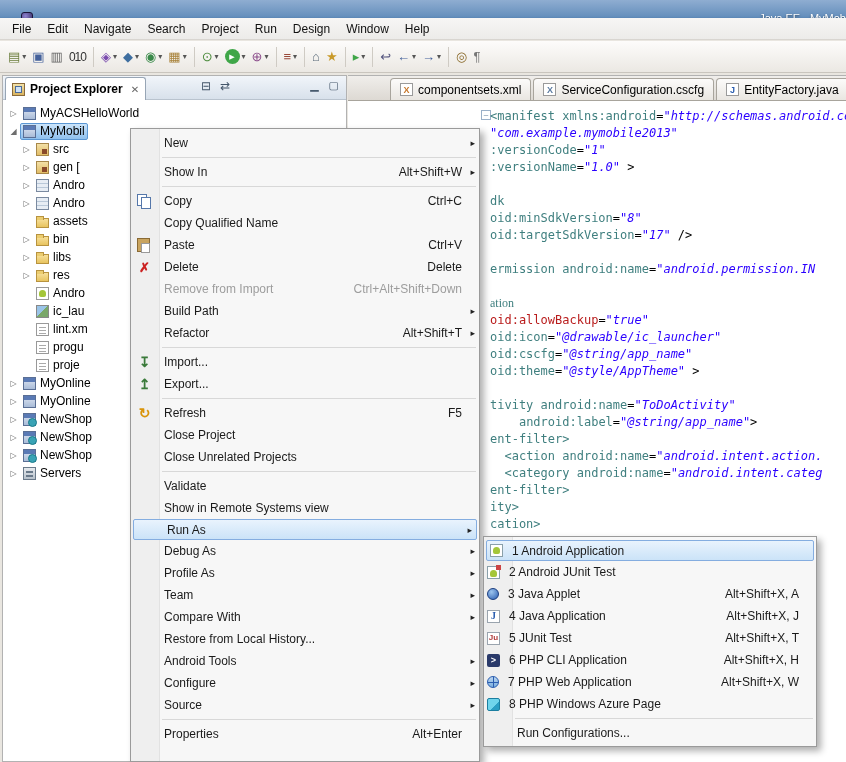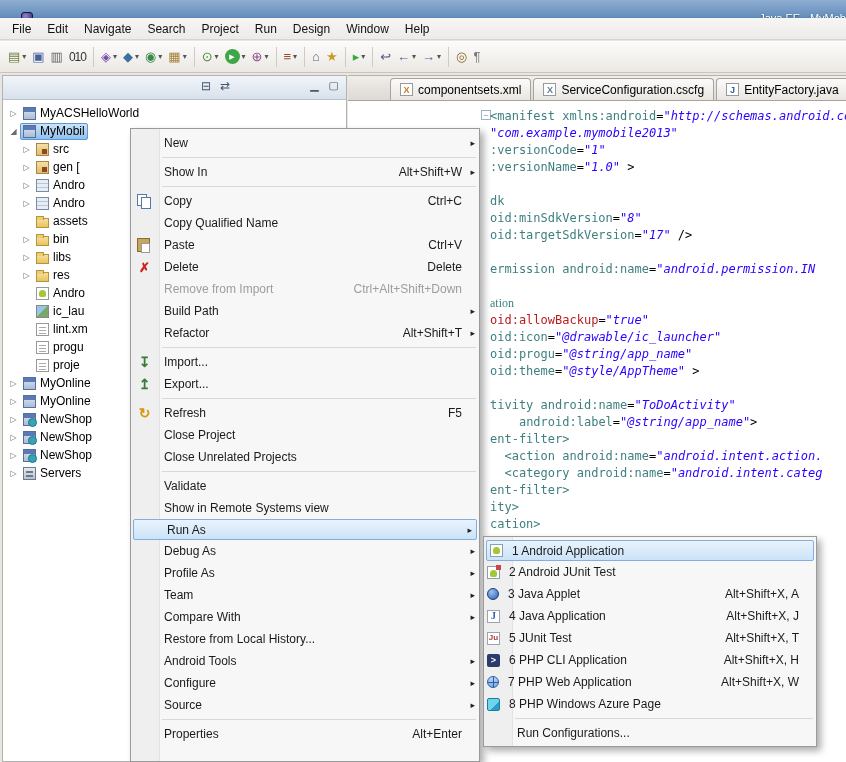--- a/index.html
+++ b/index.html
@@ -267,20 +267,25 @@
       <span class="tbtn">
         <span class="tglyph" style="color: rgb(138, 106, 42);">◎</span>
       </span>
       <span class="tbtn">
         <span class="tglyph" style="color: rgb(119, 119, 119);">¶</span>
       </span>
     </div>
 
   <div class="panel">
     <div class="phdr">
+      <div class="ptab">
+        <span class="pei"></span>
+        <span>Project Explorer</span>
+        <span class="pclose">✕</span>
+      </div>
       <div class="vtl" id="vtleft">
           <span class="vt">⊟</span>
           <span class="vt">⇄</span>
         </div>
       <div class="vtr" id="vtright">
           <span class="vt">▁</span>
           <span class="vt">▢</span>
         </div>
     </div>
     <div class="tree" id="tree">
@@ -459,21 +464,21 @@
           <div class="cl" style="top: 75px;"></div>
           <div class="cl" style="top: 92px;"><span class="tk-tag" style="color: rgb(63, 127, 127);">dk</span></div>
           <div class="cl" style="top: 109px;"><span class="tk-attr" style="color: rgb(63, 127, 127);">oid:minSdkVersion</span><span class="tk-plain" style="color: rgb(0, 0, 0);">=</span><span class="tk-val" style="color: rgb(42, 0, 255);">"8"</span></div>
           <div class="cl" style="top: 126px;"><span class="tk-attr" style="color: rgb(63, 127, 127);">oid:targetSdkVersion</span><span class="tk-plain" style="color: rgb(0, 0, 0);">=</span><span class="tk-val" style="color: rgb(42, 0, 255);">"17"</span><span class="tk-plain" style="color: rgb(0, 0, 0);"> /&gt;</span></div>
           <div class="cl" style="top: 143px;"></div>
           <div class="cl" style="top: 160px;"><span class="tk-tag" style="color: rgb(63, 127, 127);">ermission</span><span class="tk-plain" style="color: rgb(0, 0, 0);"> </span><span class="tk-attr" style="color: rgb(63, 127, 127);">android:name</span><span class="tk-plain" style="color: rgb(0, 0, 0);">=</span><span class="tk-val" style="color: rgb(42, 0, 255);">"android.permission.IN</span></div>
           <div class="cl" style="top: 177px;"></div>
           <div class="cl" style="top: 194px; font-family: Liberation Serif, serif;"><span class="tk-tag" style="color: rgb(63, 127, 127);">ation</span></div>
           <div class="cl" style="top: 211px;"><span class="tk-attr" style="color: #b91c1c;">oid:allowBackup</span><span class="tk-plain" style="color: rgb(0, 0, 0);">=</span><span class="tk-val" style="color: rgb(42, 0, 255);">"true"</span></div>
           <div class="cl" style="top: 228px;"><span class="tk-attr" style="color: rgb(63, 127, 127);">oid:icon</span><span class="tk-plain" style="color: rgb(0, 0, 0);">=</span><span class="tk-val" style="color: rgb(42, 0, 255);">"@drawable/ic_launcher"</span></div>
-          <div class="cl" style="top: 245px;"><span class="tk-attr" style="color: rgb(63, 127, 127);">oid:progu</span><span class="tk-plain" style="color: rgb(0, 0, 0);">=</span><span class="tk-val" style="color: rgb(42, 0, 255);">"@string/app_name"</span></div>
+          <div class="cl" style="top: 245px;"><span class="tk-attr" style="color: rgb(63, 127, 127);">oid:cscfg</span><span class="tk-plain" style="color: rgb(0, 0, 0);">=</span><span class="tk-val" style="color: rgb(42, 0, 255);">"@string/app_name"</span></div>
           <div class="cl" style="top: 262px;"><span class="tk-attr" style="color: rgb(63, 127, 127);">oid:theme</span><span class="tk-plain" style="color: rgb(0, 0, 0);">=</span><span class="tk-val" style="color: rgb(42, 0, 255);">"@style/AppTheme"</span><span class="tk-plain" style="color: rgb(0, 0, 0);"> &gt;</span></div>
           <div class="cl" style="top: 279px;"></div>
           <div class="cl" style="top: 296px;"><span class="tk-tag" style="color: rgb(63, 127, 127);">tivity</span><span class="tk-plain" style="color: rgb(0, 0, 0);"> </span><span class="tk-attr" style="color: rgb(63, 127, 127);">android:name</span><span class="tk-plain" style="color: rgb(0, 0, 0);">=</span><span class="tk-val" style="color: rgb(42, 0, 255);">"ToDoActivity"</span></div>
           <div class="cl" style="top: 313px;"><span class="tk-plain" style="color: rgb(0, 0, 0);">    </span><span class="tk-attr" style="color: rgb(63, 127, 127);">android:label</span><span class="tk-plain" style="color: rgb(0, 0, 0);">=</span><span class="tk-val" style="color: rgb(42, 0, 255);">"@string/app_name"</span><span class="tk-plain" style="color: rgb(0, 0, 0);">&gt;</span></div>
           <div class="cl" style="top: 330px;"><span class="tk-tag" style="color: rgb(63, 127, 127);">ent-filter&gt;</span></div>
           <div class="cl" style="top: 347px;"><span class="tk-plain" style="color: rgb(0, 0, 0);">  </span><span class="tk-tag" style="color: rgb(63, 127, 127);">&lt;action</span><span class="tk-plain" style="color: rgb(0, 0, 0);"> </span><span class="tk-attr" style="color: rgb(63, 127, 127);">android:name</span><span class="tk-plain" style="color: rgb(0, 0, 0);">=</span><span class="tk-val" style="color: rgb(42, 0, 255);">"android.intent.action.</span></div>
           <div class="cl" style="top: 364px;"><span class="tk-plain" style="color: rgb(0, 0, 0);">  </span><span class="tk-tag" style="color: rgb(63, 127, 127);">&lt;category</span><span class="tk-plain" style="color: rgb(0, 0, 0);"> </span><span class="tk-attr" style="color: rgb(63, 127, 127);">android:name</span><span class="tk-plain" style="color: rgb(0, 0, 0);">=</span><span class="tk-val" style="color: rgb(42, 0, 255);">"android.intent.categ</span></div>
           <div class="cl" style="top: 381px;"><span class="tk-tag" style="color: rgb(63, 127, 127);">ent-filter&gt;</span></div>
           <div class="cl" style="top: 398px;"><span class="tk-tag" style="color: rgb(63, 127, 127);">ity&gt;</span></div>
           <div class="cl" style="top: 415px;"><span class="tk-tag" style="color: rgb(63, 127, 127);">cation&gt;</span></div>

